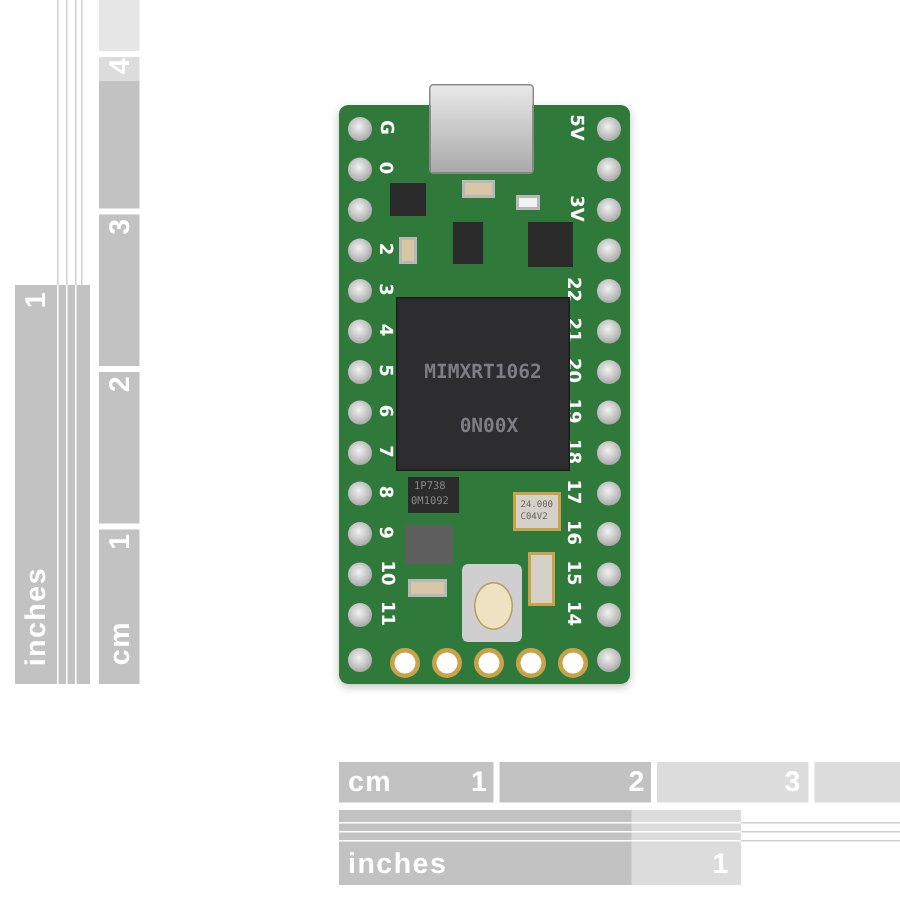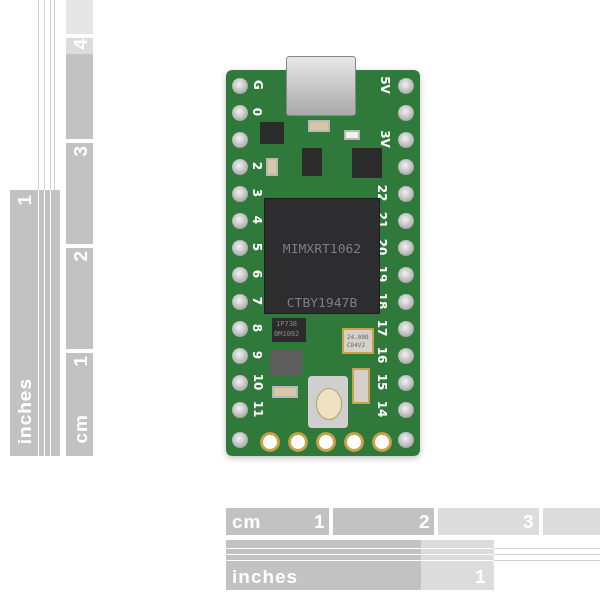--- a/index.html
+++ b/index.html
@@ -10,21 +10,21 @@
   .rbox.faint{background:#e6e6e6;}
   .rlabel{position:absolute;color:#ffffff;font-weight:bold;font-size:19px;letter-spacing:1px;}
   .vert{writing-mode:vertical-rl;transform:rotate(180deg);}
   .line{position:absolute;background:#ffffff;}
   .vline{position:absolute;background:#d0d0d0;}
   
   .board{position:absolute;left:226px;top:70px;width:194px;height:386px;background:#2f7a3a;border-radius:6px;box-shadow:0 2px 6px rgba(0,0,0,.25);}
   .pad{position:absolute;width:16px;height:16px;border-radius:50%;background:radial-gradient(circle at 45% 40%,#f2f2f2 0%,#bcbcbc 55%,#8a8a8a 100%);}
   .gpad{position:absolute;width:14px;height:14px;border-radius:50%;background:#ffffff;border:3px solid #c9a24a;}
   .plabel{position:absolute;color:#ffffff;font-size:12px;font-weight:bold;font-family:"DejaVu Sans",sans-serif;transform:rotate(90deg);transform-origin:center;}
-  .chip{position:absolute;left:38px;top:128px;width:114px;height:114px;background:#2d2d30;border:1px solid #1d1d1d;}
+  .chip{position:absolute;left:38px;top:128px;width:114px;height:114px;background:#2d2d30;border:1px solid #1d1d1d;font-weight:bold;}
   .chiptext{position:absolute;left:0;width:114px;text-align:center;color:#7d7d83;font-family:"DejaVu Sans Mono",monospace;font-size:13px;}
   .usb{position:absolute;left:60px;top:-14px;width:68px;height:58px;background:linear-gradient(#e8e8e8,#a9a9a9);border:1px solid #888;border-radius:3px;}
   .ic{position:absolute;background:#2b2b2b;}
   .smd{position:absolute;background:#d8c6a6;border:2px solid #b8b8b8;}
   .btn{position:absolute;left:82px;top:306px;width:40px;height:52px;background:#cfcfcf;border-radius:4px;}
   .btn-in{position:absolute;left:8px;top:12px;width:24px;height:30px;border-radius:50%;background:#efe2c2;border:1px solid #b89f60;}
   .xtal{position:absolute;background:#d5d1c8;border:2px solid #c9a24a;}
 </style>
 </head>
 <body>
@@ -152,21 +152,21 @@
 
   <div class="ic" style="left:34px;top:52px;width:24px;height:22px;"></div>
   <div class="ic" style="left:76px;top:78px;width:20px;height:28px;"></div>
   <div class="ic" style="left:126px;top:78px;width:30px;height:30px;"></div>
   <div class="smd" style="left:82px;top:50px;width:18px;height:8px;"></div>
   <div class="smd" style="left:40px;top:88px;width:8px;height:14px;"></div>
   <div class="smd" style="left:118px;top:60px;width:12px;height:6px;background:#f2f2f2;"></div>
 
   <div class="chip">
     <span class="chiptext" style="top:42px;">MIMXRT1062</span>
-    <span class="chiptext" style="top:96px;">CTBY1947B</span>
+    <span class="chiptext" style="top:78px;left:4px;">0N00X</span>
   </div>
 
   <div class="ic" style="left:46px;top:248px;width:34px;height:24px;">
     <span style="position:absolute;left:4px;top:2px;font-size:7px;color:#888;font-family:'DejaVu Sans Mono',monospace;">1P738</span>
     <span style="position:absolute;left:2px;top:12px;font-size:7px;color:#888;font-family:'DejaVu Sans Mono',monospace;">0M1092</span>
   </div>
   <div class="ic" style="left:44px;top:280px;width:32px;height:26px;background:#5e5e5e;"></div>
   <div class="smd" style="left:46px;top:316px;width:22px;height:8px;"></div>
 
   <div class="xtal" style="left:116px;top:258px;width:28px;height:22px;">

